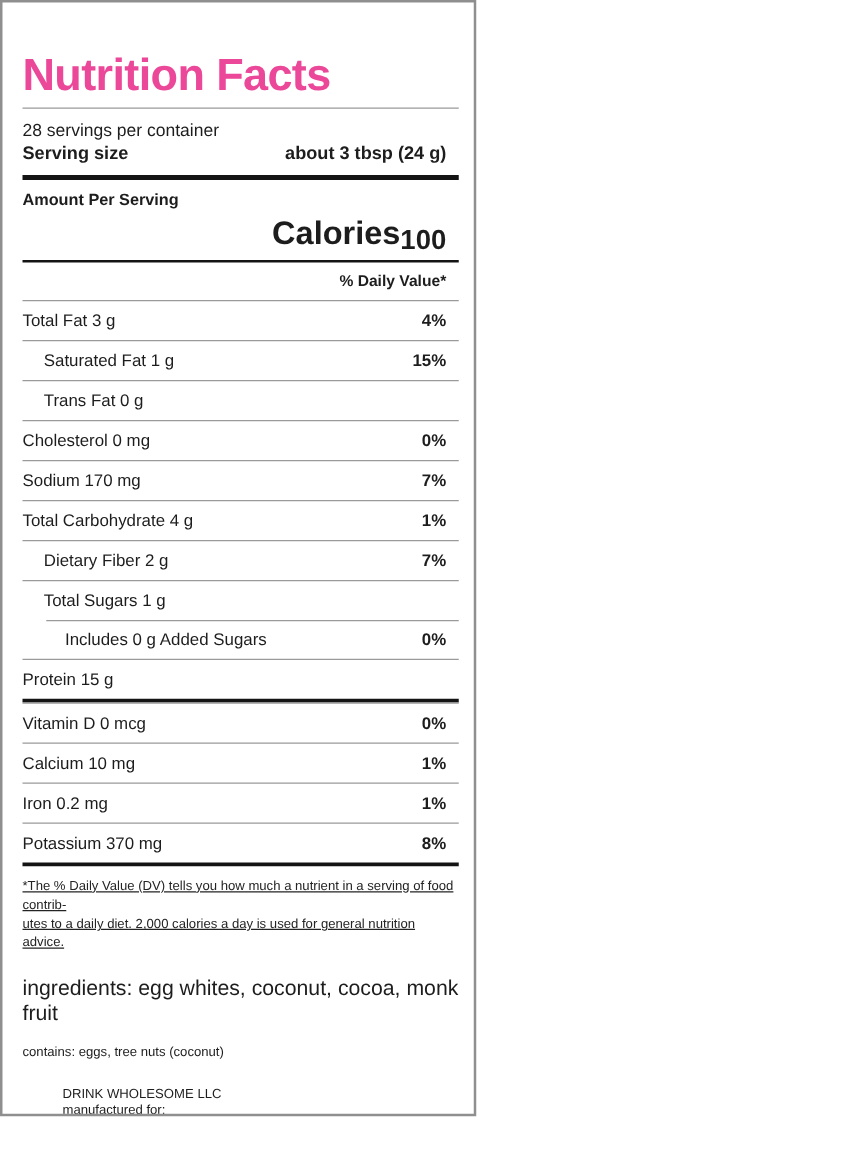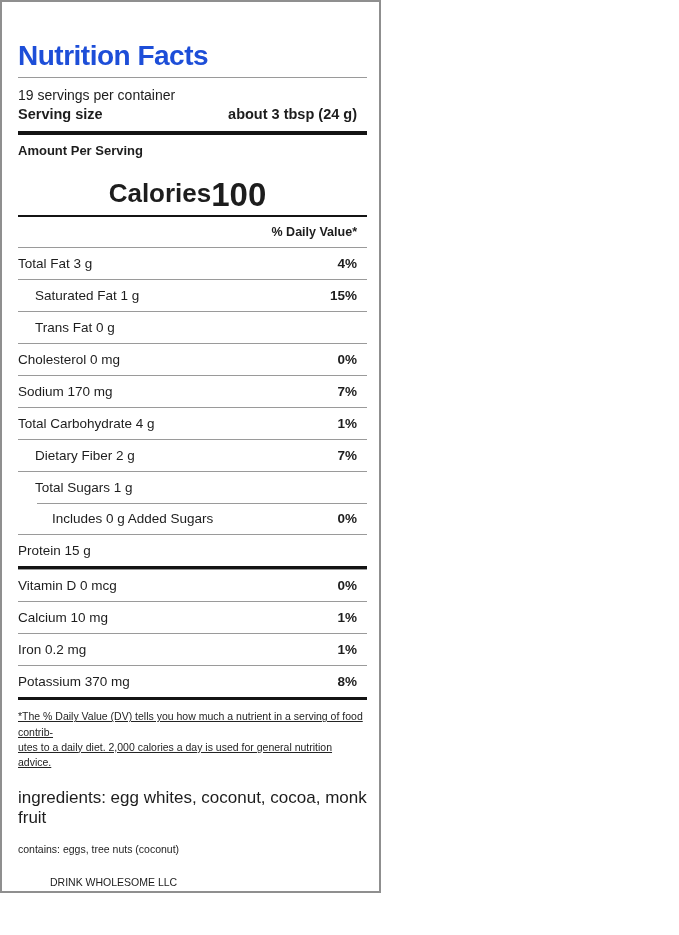--- a/index.html
+++ b/index.html
@@ -14,46 +14,46 @@
   .label-box {
     position: absolute; left: 0; top: 0;
     width: 381px; height: 893px;
     border: 2px solid #8f8f8f;
     background: #ffffff;
     padding: 0 12px 0 16px;
     overflow: hidden;
   }
   .title {
     margin: 39px 0 0 0;
-    font-size: 28px;
+    font-size: 36px;
     font-weight: bold;
     letter-spacing: -0.5px;
     line-height: 1.05;
-    color: #1d4ed8;
+    color: #ec4899;
   }
   .rule { border-top: 1px solid #9a9a9a; height: 0; }
   .rule-title { margin-top: 7px; }
   .servings { font-size: 14px; margin-top: 9px; }
   .serving-size-row {
     display: flex; justify-content: space-between;
     font-weight: bold; font-size: 14.5px;
     margin-top: 3px; margin-bottom: 9px;
     padding-right: 10px;
   }
   .bar { background: #141414; }
   .bar-4 { height: 4px; }
   .bar-2 { height: 2px; }
   .bar-3 { height: 3px; }
   .aps { font-weight: bold; font-size: 13px; margin-top: 8px; }
   .calories-row {
-    display: flex; justify-content: center; align-items: flex-end;
-    margin: 20px 0 6px 0; padding-right: 10px;
+    display: flex; justify-content: flex-end; align-items: flex-end;
+    margin: 4px 0 6px 0; padding-right: 10px;
   }
   .cal-label { font-size: 26px; font-weight: bold; }
-  .cal-value { font-size: 33px; font-weight: bold; line-height: 0.9; }
+  .cal-value { font-size: 22px; font-weight: bold; line-height: 0.9; }
   .dv-header {
     text-align: right; font-weight: bold; font-size: 12.5px;
     padding: 8px 10px 8px 0;
   }
   .rows { border-top: 1px solid #9a9a9a; }
   .row {
     display: flex; justify-content: space-between;
     font-size: 13.5px; padding: 8px 0; position: relative;
   }
   .row + .row { border-top: 1px solid #9a9a9a; }
@@ -72,21 +72,21 @@
   .mfr { font-size: 10.5px; line-height: 1.3; margin-top: 21px; margin-left: 32px; }
 </style>
 </head>
 <body>
 
 <div class="label-box">
 
   <h1 class="title">Nutrition Facts</h1>
   <div class="rule rule-title"></div>
 
-  <div class="servings">19 servings per container</div>
+  <div class="servings">28 servings per container</div>
   <div class="serving-size-row">
     <span>Serving size</span>
     <span>about 3 tbsp (24 g)</span>
   </div>
 
   <div class="bar bar-4"></div>
 
   <div class="aps">Amount Per Serving</div>
   <div class="calories-row">
     <span class="cal-label">Calories</span>

